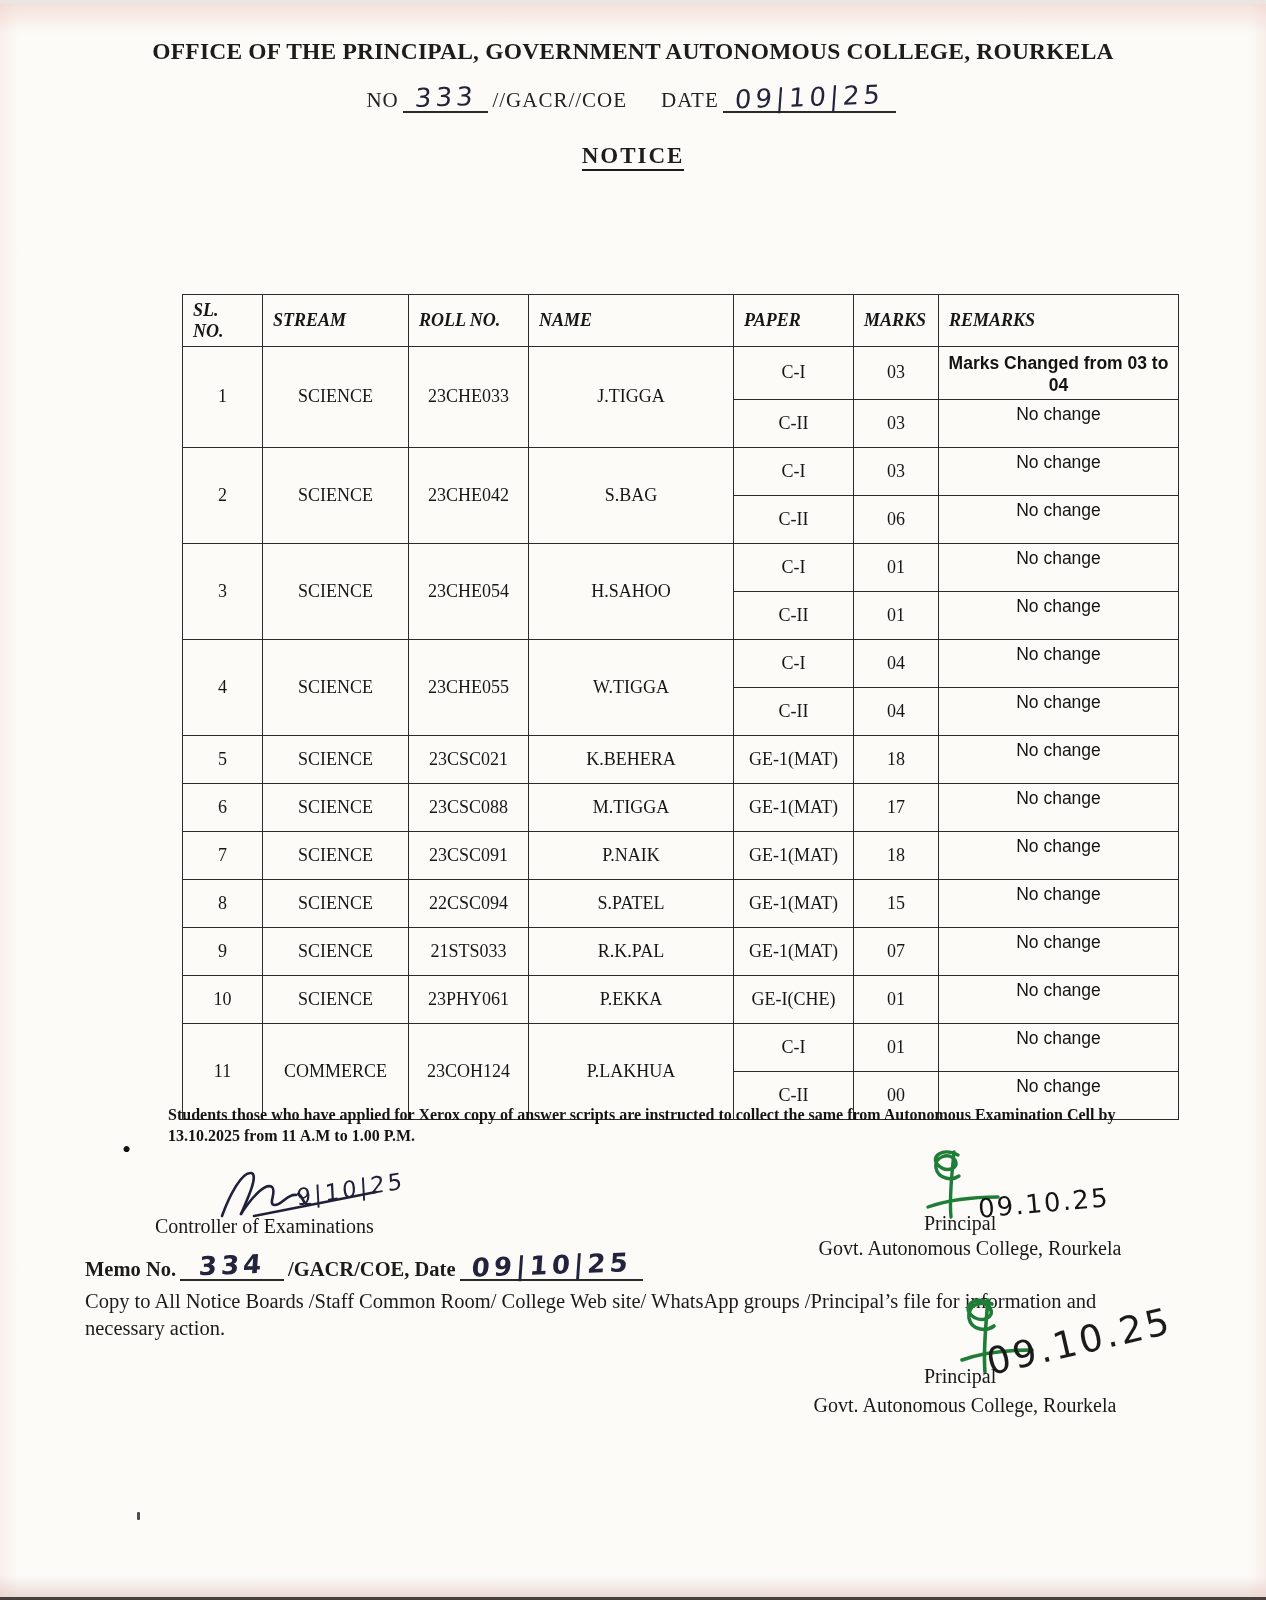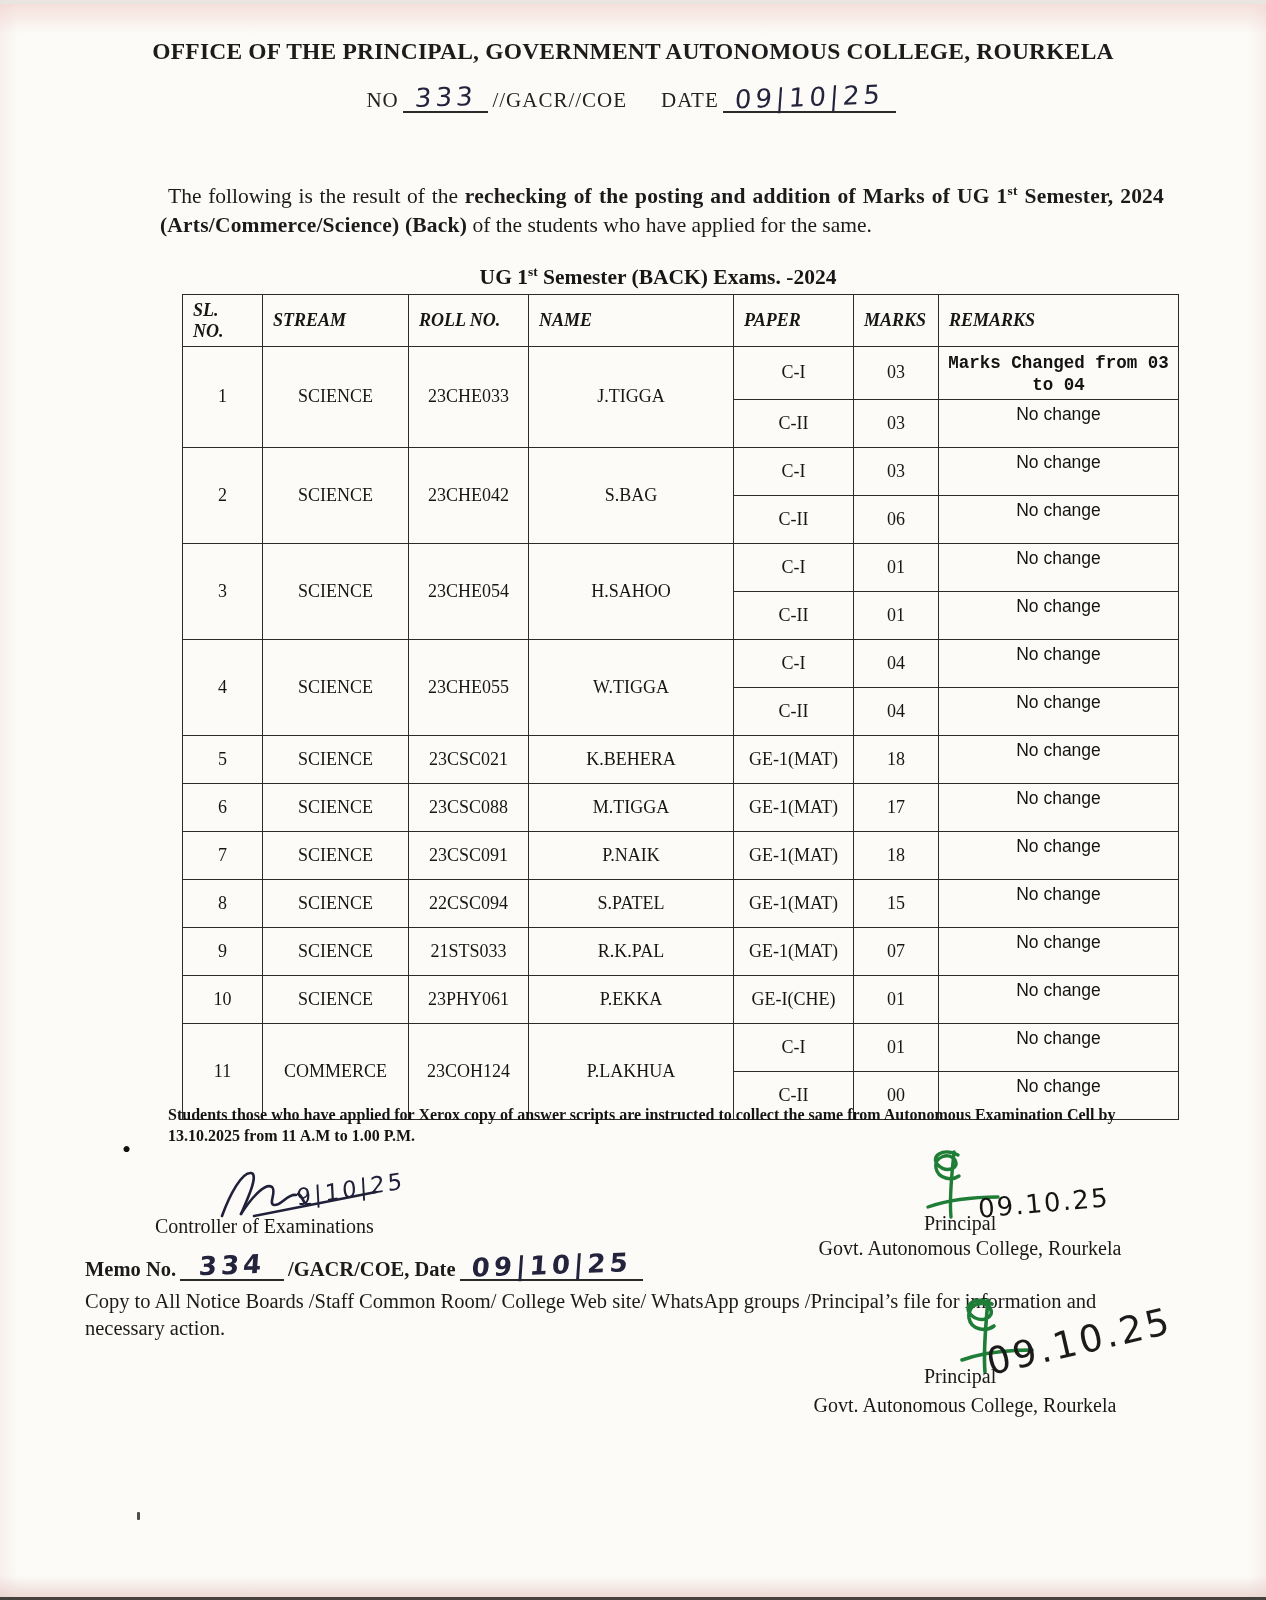--- a/index.html
+++ b/index.html
@@ -80,21 +80,21 @@
   tr.hdr{height:52px;}
   tr.h48{height:48px;}
   td.c{
     font-size:18px;text-align:center;vertical-align:middle;
     color:#161616;padding:2px 4px;
   }
   td.remark{
     font-family:"Liberation Sans", sans-serif;
     font-size:17.5px;vertical-align:top;padding-top:4px;color:#131313;
   }
-  td.remark-bold{font-weight:bold;padding-top:6px;line-height:1.25;font-family:Liberation Mono, monospace;}
+  td.remark-bold{font-weight:bold;padding-top:6px;line-height:1.25;}
 
   .note-bullet{
     top:1131px;left:122px;font-size:26px;color:#111;
   }
   .note-text{
     top:1100px;left:168px;width:978px;
     font-size:16px;font-weight:bold;line-height:1.32;color:#141414;
     text-align:left;
   }
 
@@ -155,24 +155,25 @@
 
   <div class="abs ref-line">
     <span>NO</span>
     <span class="uwrap"><span class="hand-num">333</span></span>
     <span>//GACR//COE</span>
     <span class="ref-gap"></span>
     <span>DATE</span>
     <span class="uwrap"><span class="hand-num">09|10|25</span></span>
   </div>
 
-
-  <div class="abs intro"><span>The following is the result of the </span><b>rechecking of the posting and addition of Marks of UG 1</b><b><sup>st</sup></b><b> Semester, 2024 (Arts/Commerce/Science) (Back)</b><span> of the students who have applied for the same.</span></div>
-
-  <div class="abs table-title"><span>UG 1</span><sup>st</sup><span> Semester (BACK) Exams. -2024</span></div>
+  <div class="abs notice-heading">
+    <span>NOTICE</span>
+  </div>
+
+
 
   <div class="abs marks-table-wrap">
     <table class="marks">
       <colgroup>
         <col style="width:80px">
           <col style="width:146px">
           <col style="width:120px">
         <col style="width:205px">
           <col style="width:120px">
           <col style="width:85px">

